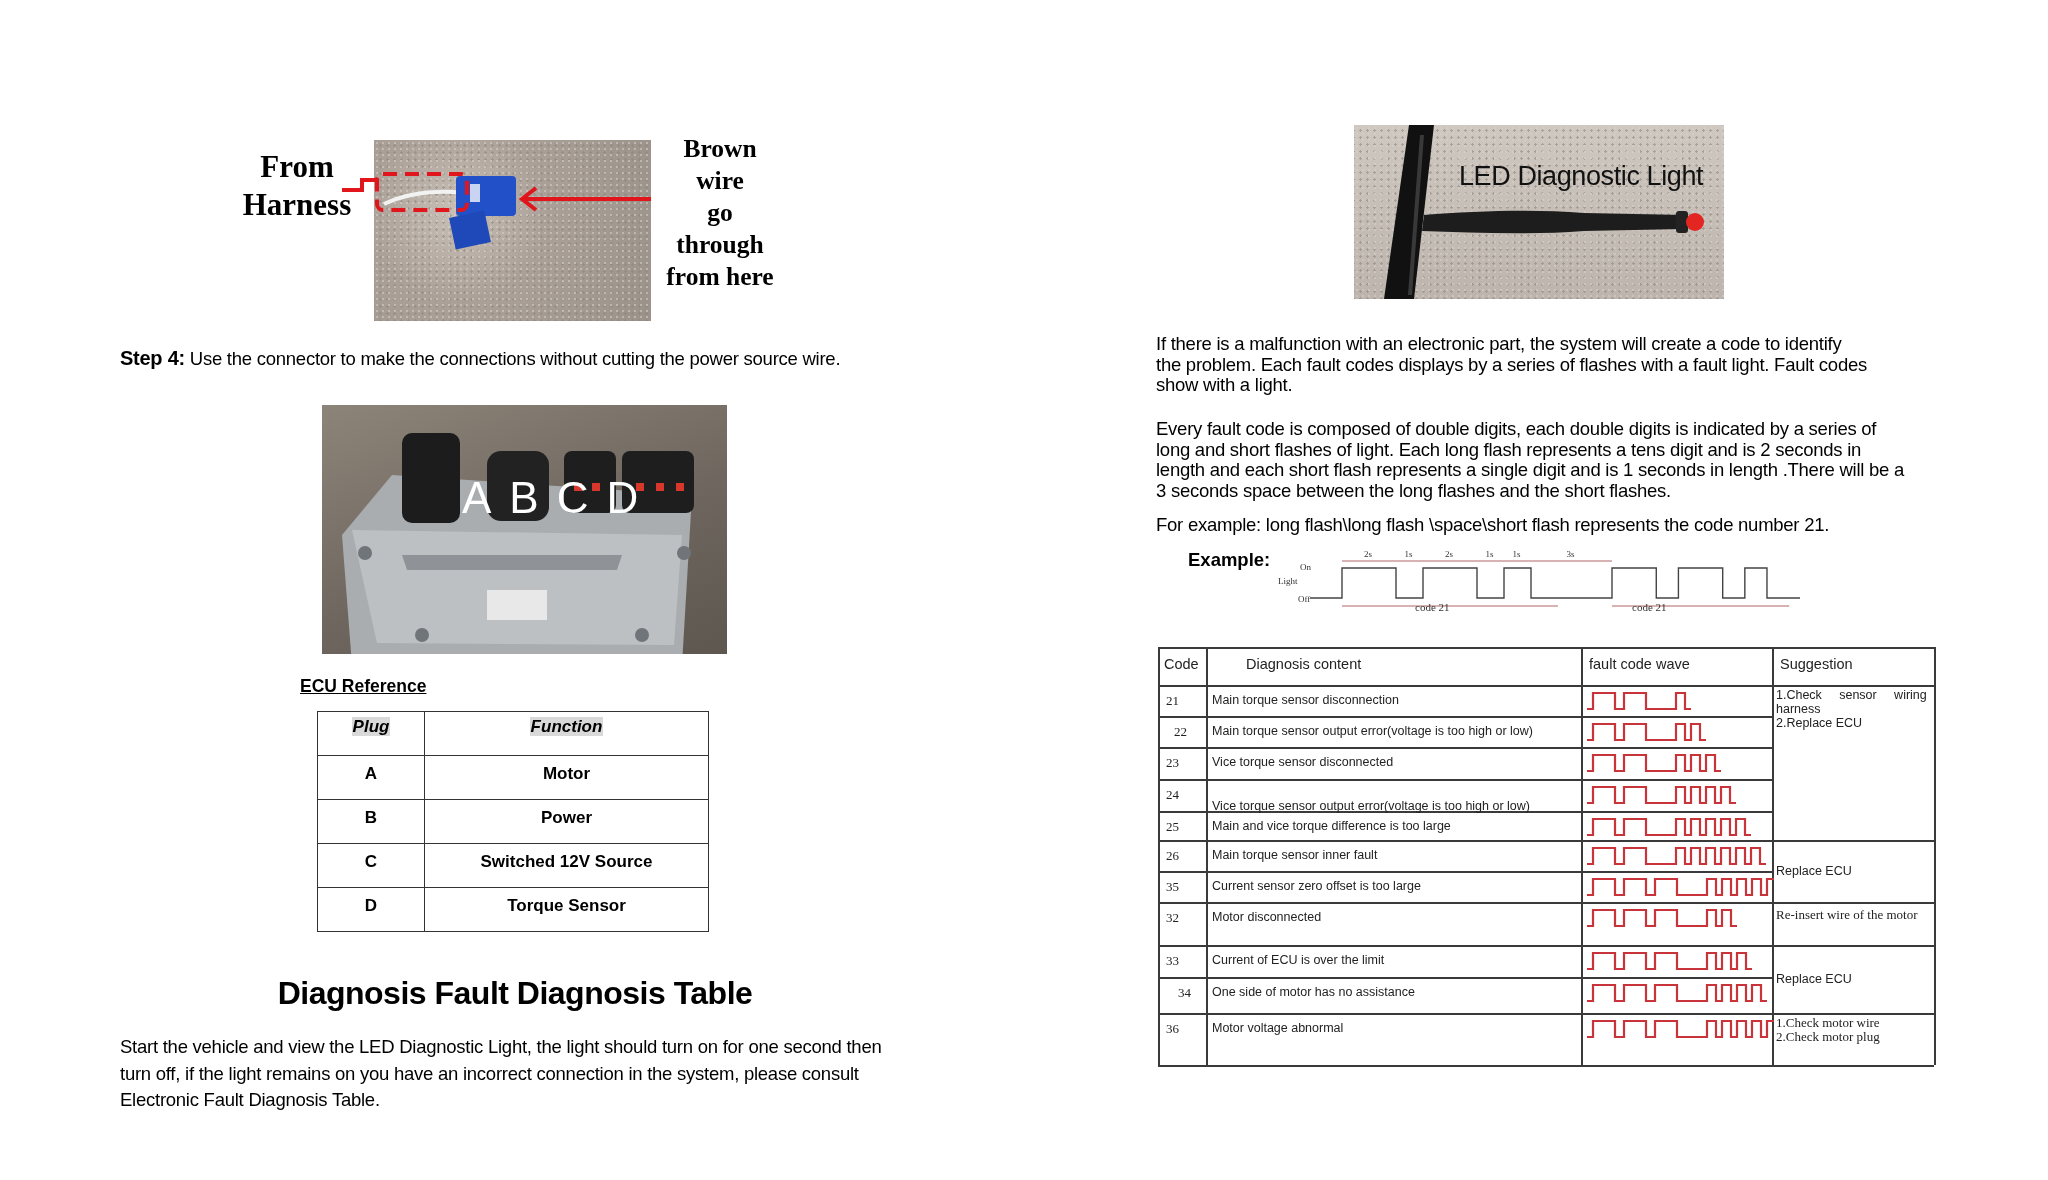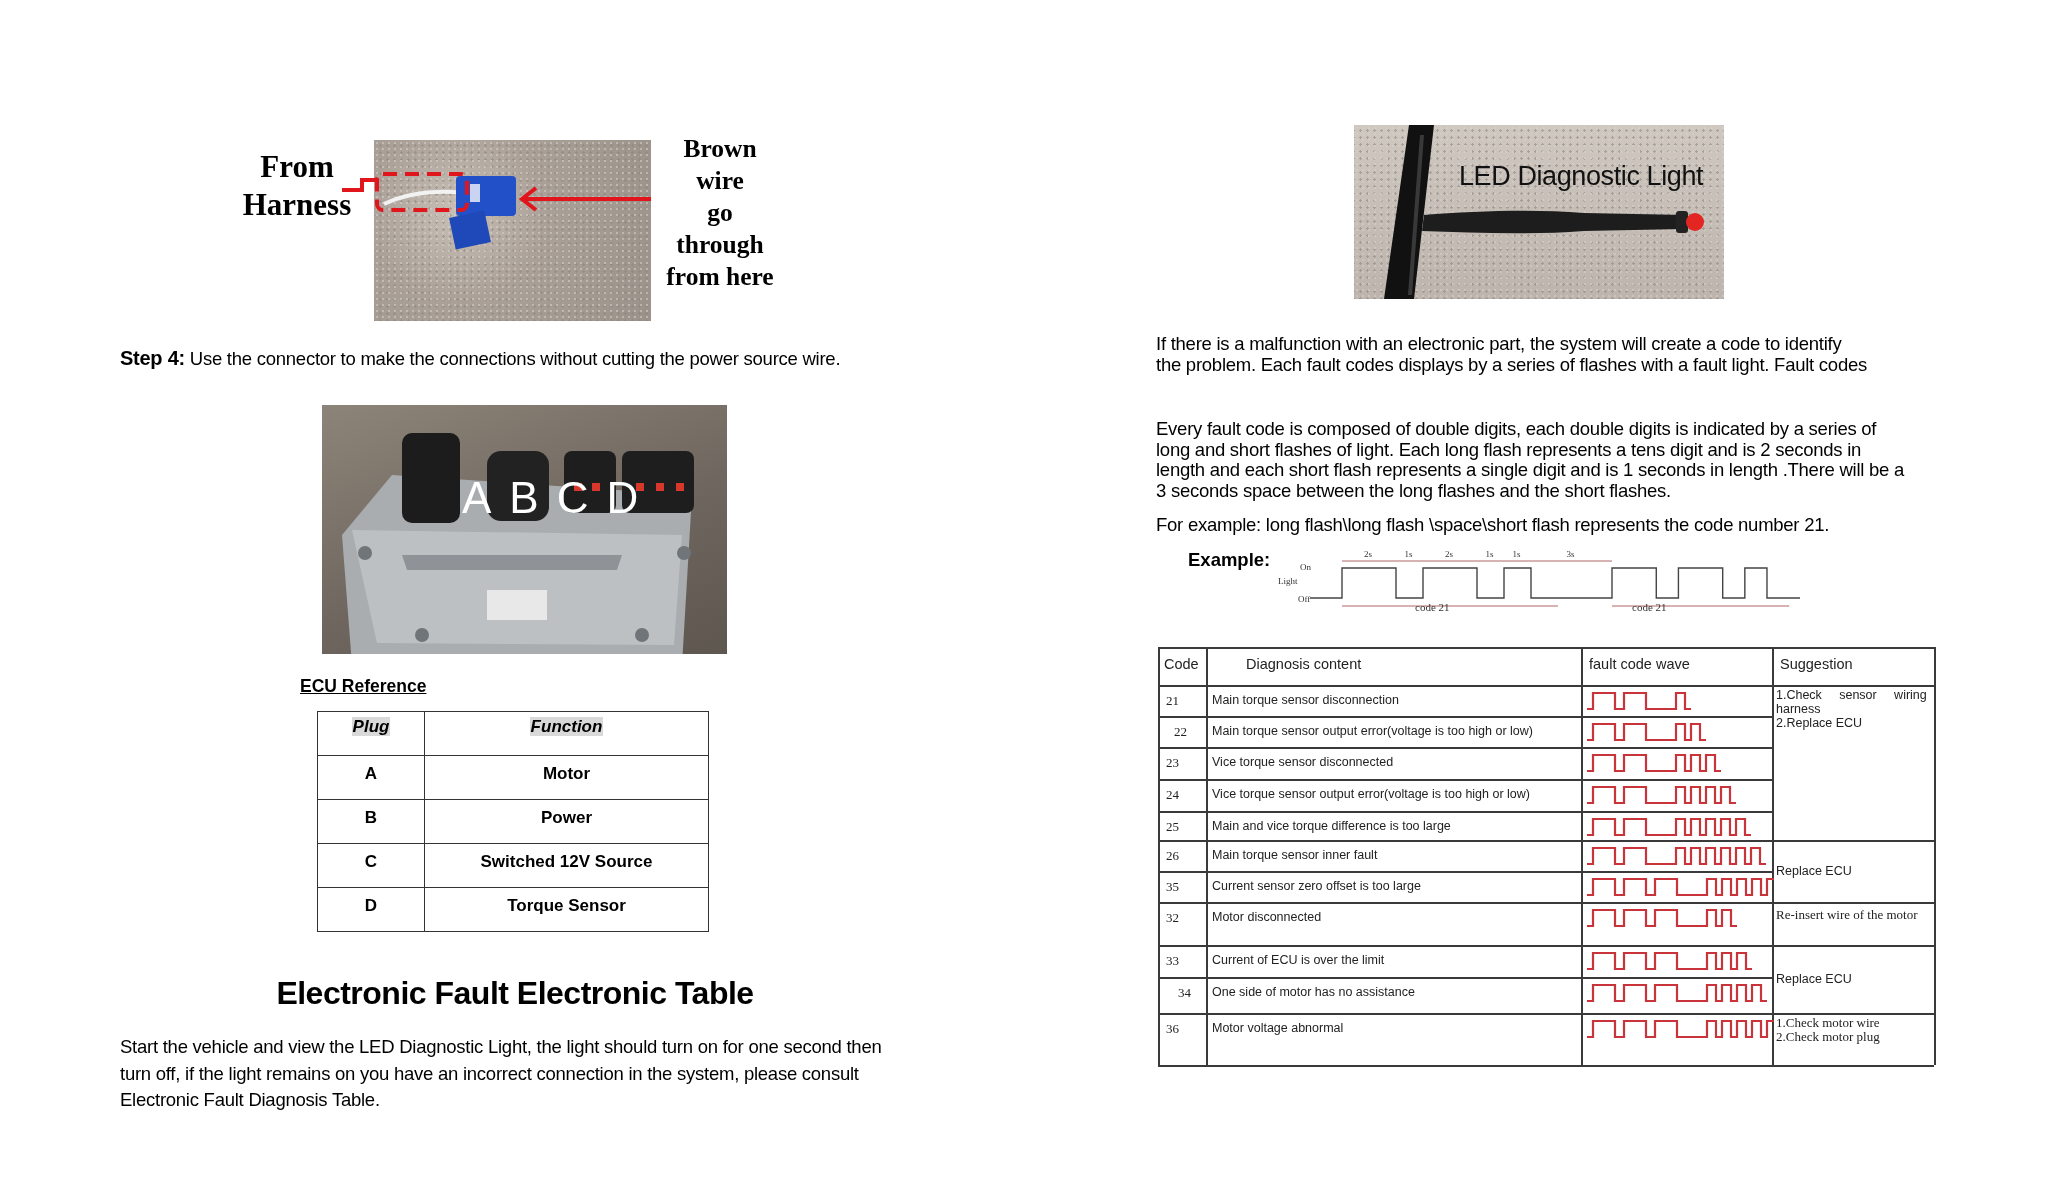--- a/index.html
+++ b/index.html
@@ -124,21 +124,21 @@
     <td>C</td>
     <td>Switched 12V Source</td>
   </tr>
   <tr>
     <td>D</td>
     <td>Torque Sensor</td>
   </tr>
 </tbody>
   </table>
 
-<div class="abs" style="left:100px; top:975px; width:830px; text-align:center; font-weight:bold; font-size:32px; letter-spacing:-0.5px;">Electronic Fault Electronic Table</div>
+<div class="abs" style="left:100px; top:975px; width:830px; text-align:center; font-weight:bold; font-size:32px; letter-spacing:-0.5px;">Diagnosis Fault Diagnosis Table</div>
 
 <div class="abs body-text" style="left:120px; top:1034px; line-height:26.5px; font-size:18.5px; white-space:nowrap;">
   <div>Start the vehicle and view the LED Diagnostic Light, the light should turn on for one second then</div>
   <div>turn off, if the light remains on you have an incorrect connection in the system, please consult</div>
   <div>Electronic Fault Diagnosis Table.</div>
 </div>
 
 <div class="abs photo" style="left:1354px; top:125px; width:370px; height:174px; background:linear-gradient(180deg,#cfc8c0,#bdb5ad);">
   <div class="speckle"></div>
   <svg width="370" height="174" style="position:absolute;left:0;top:0">
@@ -147,20 +147,21 @@
     <path d="M70 90 C 120 86 180 84 230 88 L 330 90 L 330 104 L 230 106 C 180 110 120 108 68 106 Z" fill="#1d1d1d"></path>
     <rect x="322" y="86" width="12" height="22" rx="3" fill="#222"></rect>
     <ellipse cx="341" cy="97" rx="9" ry="9" fill="#e32622"></ellipse>
   </svg>
   <div class="abs" style="left:105px; top:36px; font-size:27px; color:#111; white-space:nowrap; letter-spacing:-0.4px;">LED Diagnostic Light</div>
 </div>
 
 <div class="abs body-text" style="left:1156px; top:334px; white-space:nowrap;">
   <div>If there is a malfunction with an electronic part, the system will create a code to identify</div>
   <div>the problem. Each fault codes displays by a series of flashes with a fault light. Fault codes</div>
+  <div>show with a light.</div>
 </div>
 
 <div class="abs body-text" style="left:1156px; top:419px; white-space:nowrap;">
   <div>Every fault code is composed of double digits, each double digits is indicated by a series of</div>
   <div>long and short flashes of light. Each long flash represents a tens digit and is 2 seconds in</div>
   <div>length and each short flash represents a single digit and is 1 seconds in length .There will be a</div>
   <div>3 seconds space between the long flashes and the short flashes.</div>
 </div>
 
 <div class="abs body-text" style="left:1156px; top:515px; white-space:nowrap;">For example: long flash\long flash \space\short flash represents the code number 21.</div>
@@ -241,21 +242,21 @@
       <path d="M0 20 L6 20 L6 4 L28 4 L28 20 L37 20 L37 4 L59 4 L59 20 L89 20 L89 4 L98 4 L98 20 L104 20 L104 4 L113 4 L113 20 L119 20" class="wave" stroke="#c8343a"></path>
     </svg>
     <div style="position: absolute; left: 0px; top: 100px; width: 614px; height: 32px;"></div>
     <div class="ft-text ft-serif" style="left: 8px; top: 108px;">23</div>
     <div class="ft-text " style="left: 54px; top: 108px;">Vice  torque  sensor disconnected</div>
     <svg width="187" height="26" style="position: absolute; left: 429px; top: 104px;">
       <path d="M0 20 L6 20 L6 4 L28 4 L28 20 L37 20 L37 4 L59 4 L59 20 L89 20 L89 4 L98 4 L98 20 L104 20 L104 4 L113 4 L113 20 L119 20 L119 4 L128 4 L128 20 L134 20" class="wave" stroke="#c8343a"></path>
     </svg>
     <div style="position: absolute; left: 0px; top: 132px; width: 614px; height: 32px;"></div>
     <div class="ft-text ft-serif" style="left: 8px; top: 140px;">24</div>
-    <div class="ft-text " style="left: 54px; top: 140px;">Vice torque sensor output error(voltage is too high or low)</div>
+    <div class="ft-text " style="left: 54px; top: 152px;">Vice torque sensor output error(voltage is too high or low)</div>
     <svg width="187" height="26" style="position: absolute; left: 429px; top: 136px;">
       <path d="M0 20 L6 20 L6 4 L28 4 L28 20 L37 20 L37 4 L59 4 L59 20 L89 20 L89 4 L98 4 L98 20 L104 20 L104 4 L113 4 L113 20 L119 20 L119 4 L128 4 L128 20 L134 20 L134 4 L143 4 L143 20 L149 20" class="wave" stroke="#c8343a"></path>
     </svg>
     <div style="position: absolute; left: 0px; top: 164px; width: 614px; height: 29px;"></div>
     <div class="ft-text ft-serif" style="left: 8px; top: 172px;">25</div>
     <div class="ft-text " style="left: 54px; top: 172px;"> Main and vice torque difference is too large</div>
     <svg width="187" height="26" style="position: absolute; left: 429px; top: 168px;">
       <path d="M0 20 L6 20 L6 4 L28 4 L28 20 L37 20 L37 4 L59 4 L59 20 L89 20 L89 4 L98 4 L98 20 L104 20 L104 4 L113 4 L113 20 L119 20 L119 4 L128 4 L128 20 L134 20 L134 4 L143 4 L143 20 L149 20 L149 4 L158 4 L158 20 L164 20" class="wave" stroke="#c8343a"></path>
     </svg>
     <div style="position: absolute; left: 0px; top: 193px; width: 614px; height: 31px;"></div>

